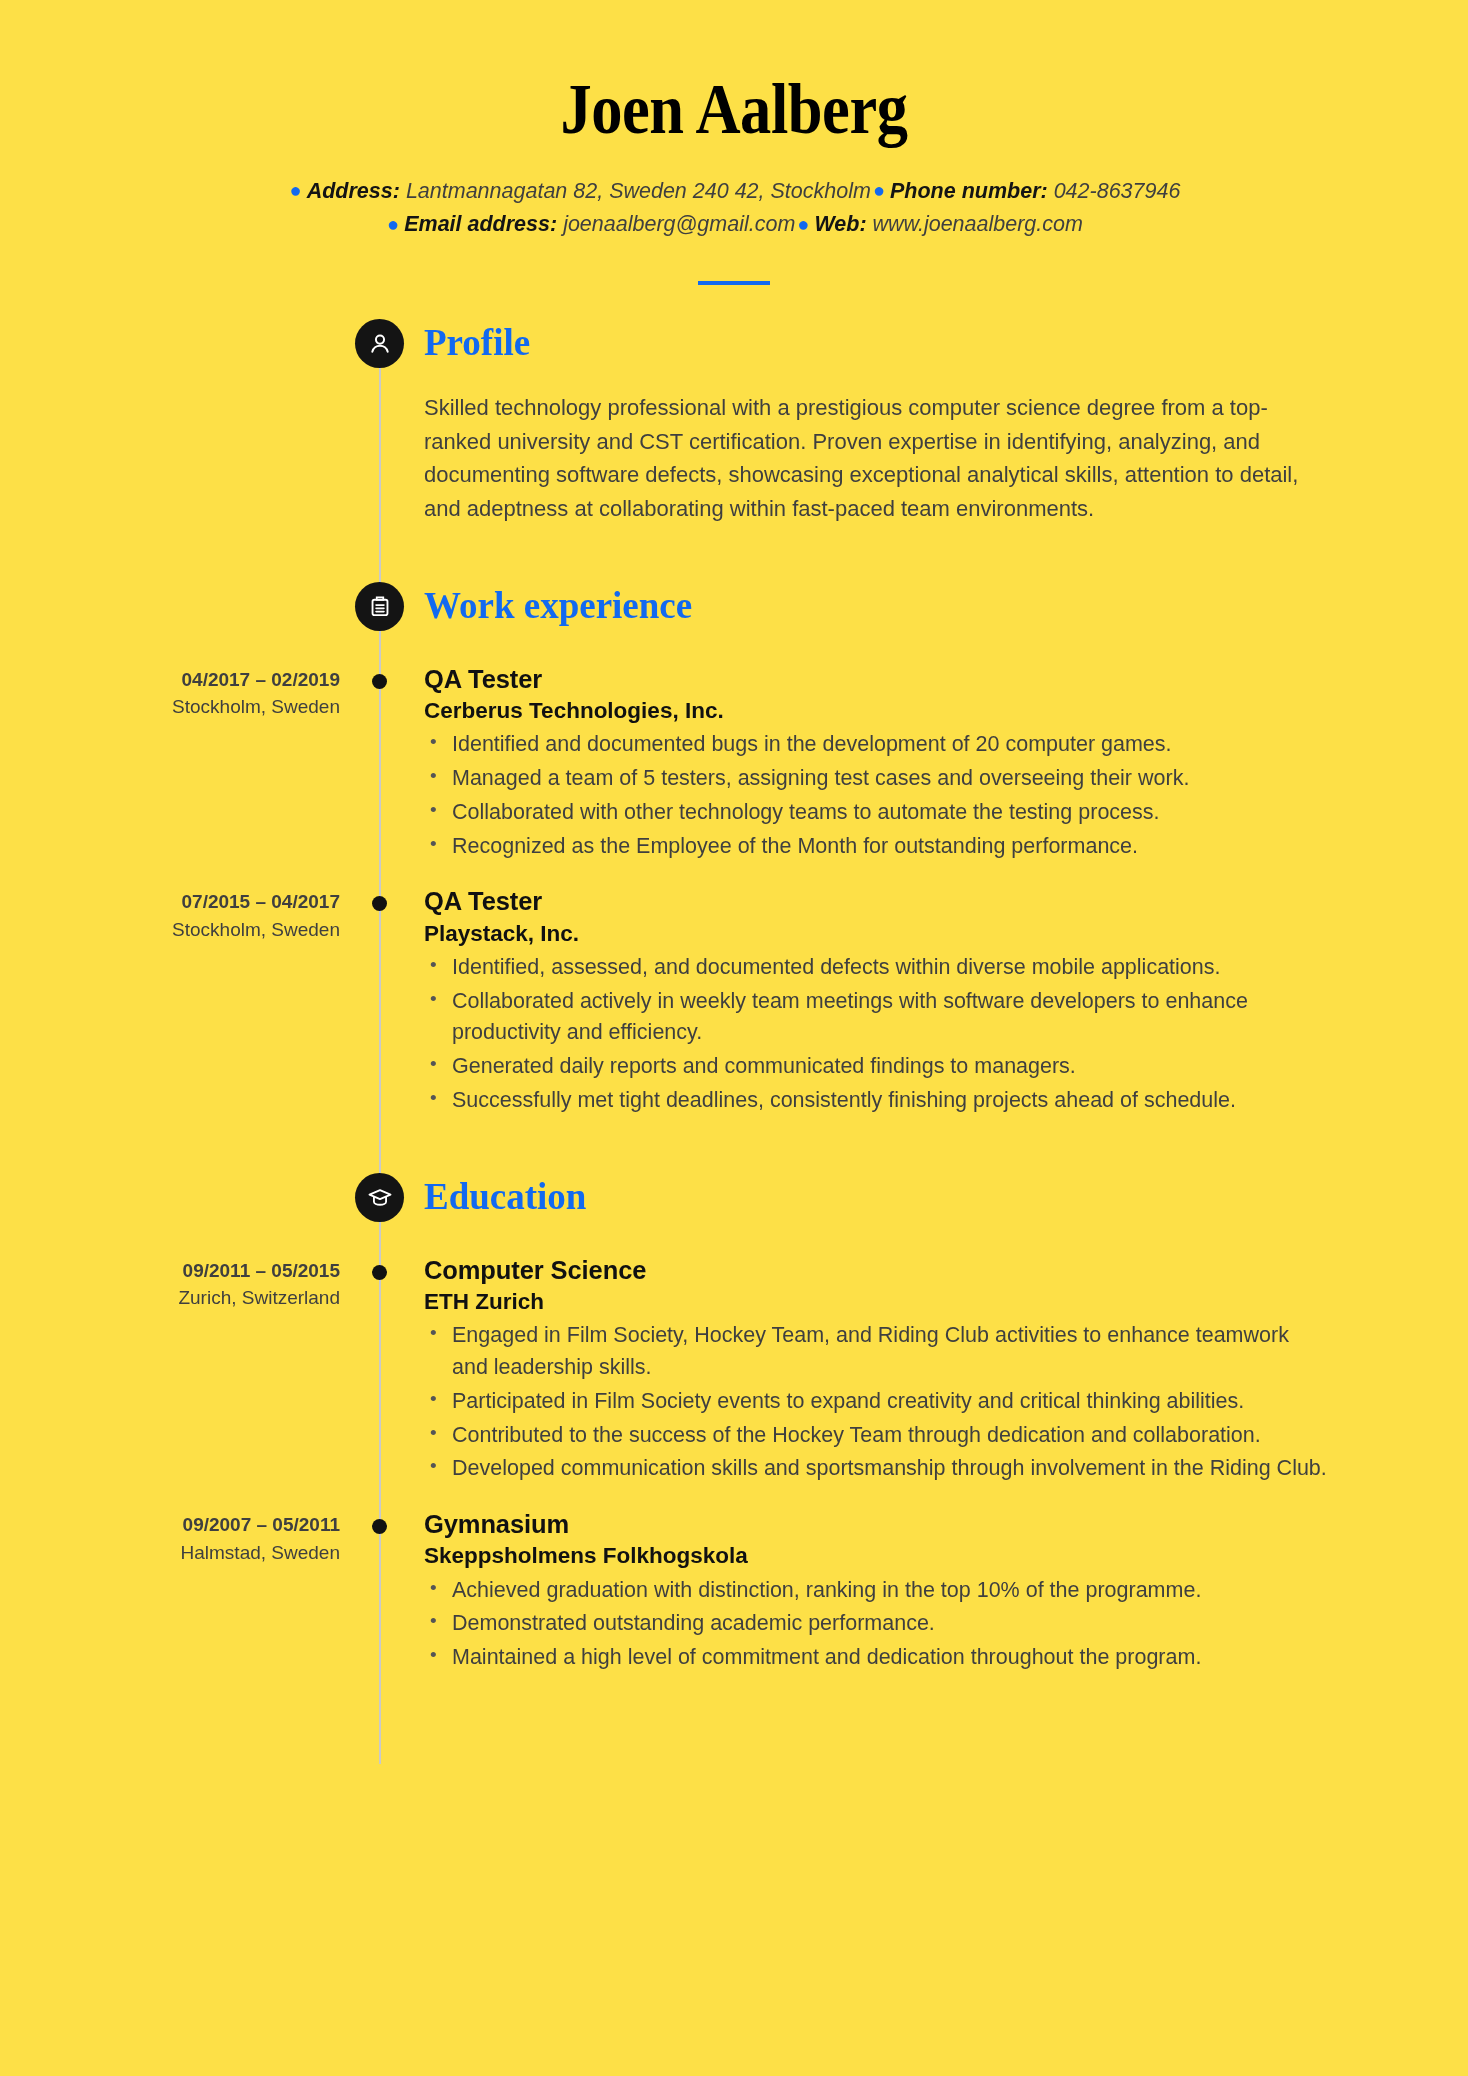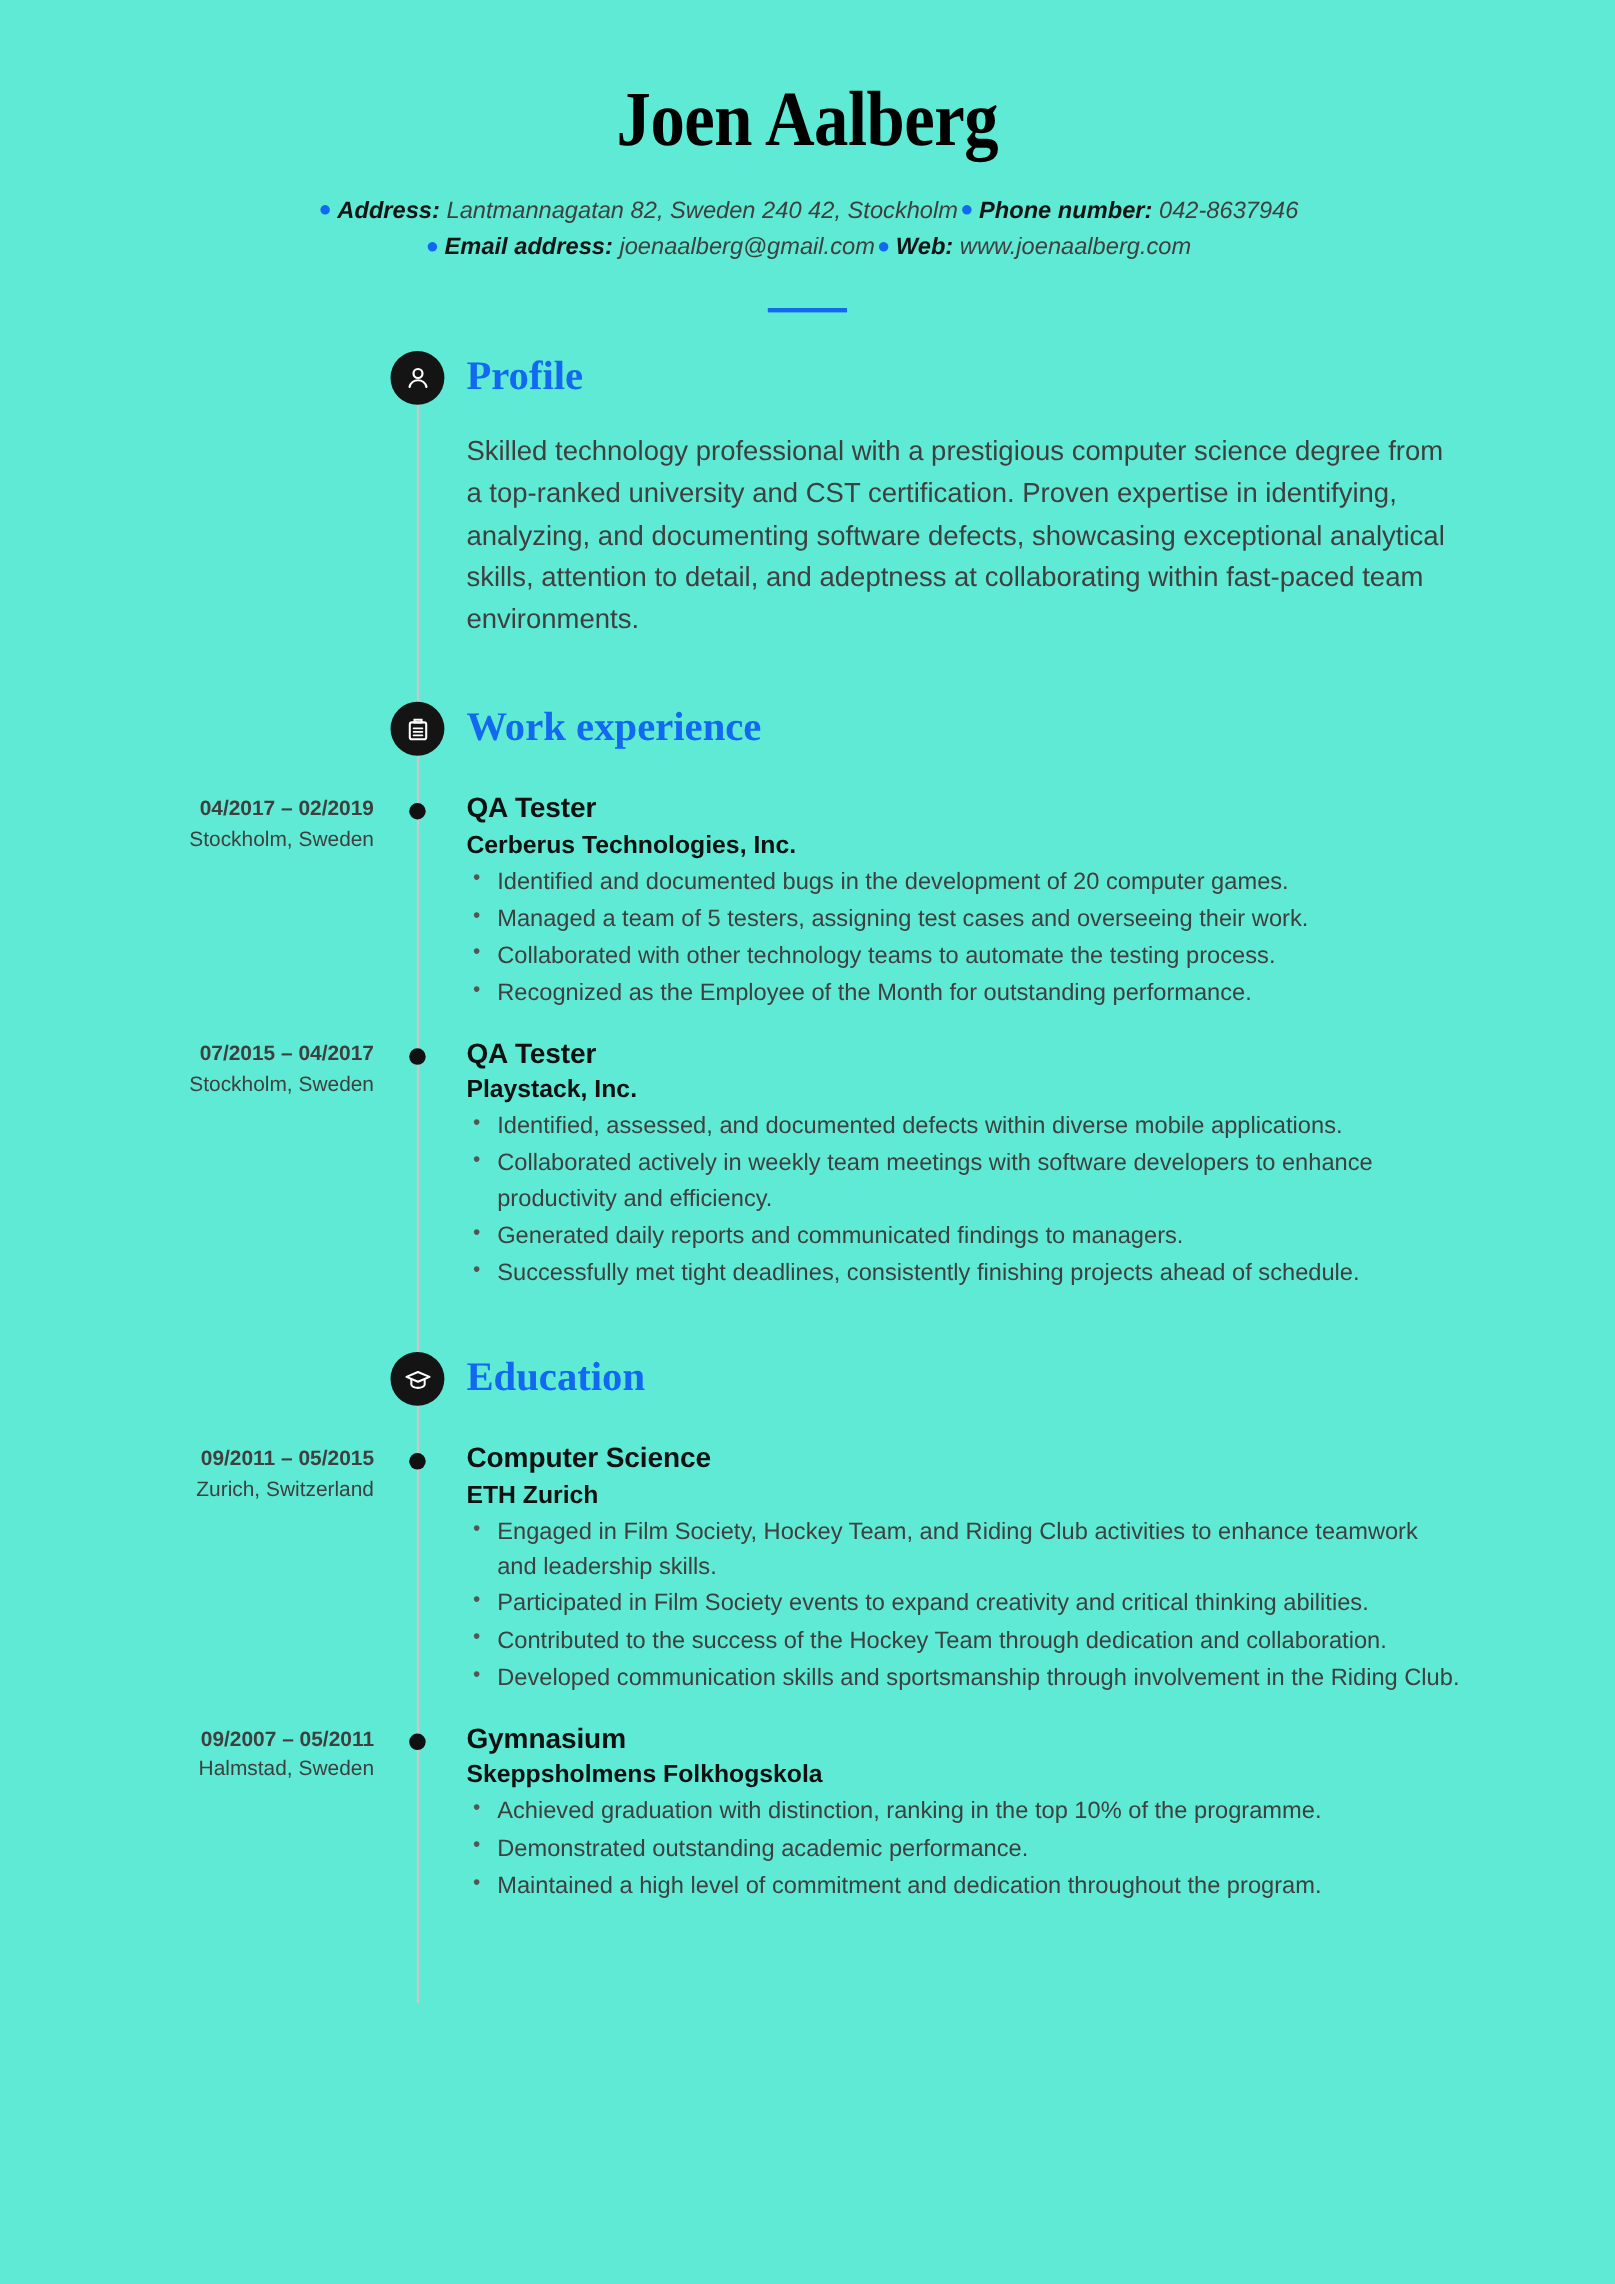--- a/index.html
+++ b/index.html
@@ -14,21 +14,21 @@
     color: #333333;
     -webkit-font-smoothing: antialiased;
   }
 
   .page {
     position: relative;
     width: 1468px;
     min-height: 2076px;
     box-sizing: border-box;
     padding: 0;
-    background: #5eead4;
+    background: #fde047;
   }
 
   
   .header {
     padding-top: 72px;
     text-align: center;
   }
   .full-name {
     font-family: "Liberation Serif", serif;
     font-weight: bold;
@@ -125,21 +125,21 @@
     line-height: 44px;
     color: #1269f0;
     white-space: nowrap;
   }
 
   
   .profile-body {
     margin-left: 424px;
     margin-right: 138px;
     margin-top: 14px;
-    font-size: 25px;
+    font-size: 22px;
     line-height: 1.53;
     color: #3f3f3f;
   }
 
   
   .entry {
     position: relative;
     margin-top: 24px;
     min-height: 40px;
   }

